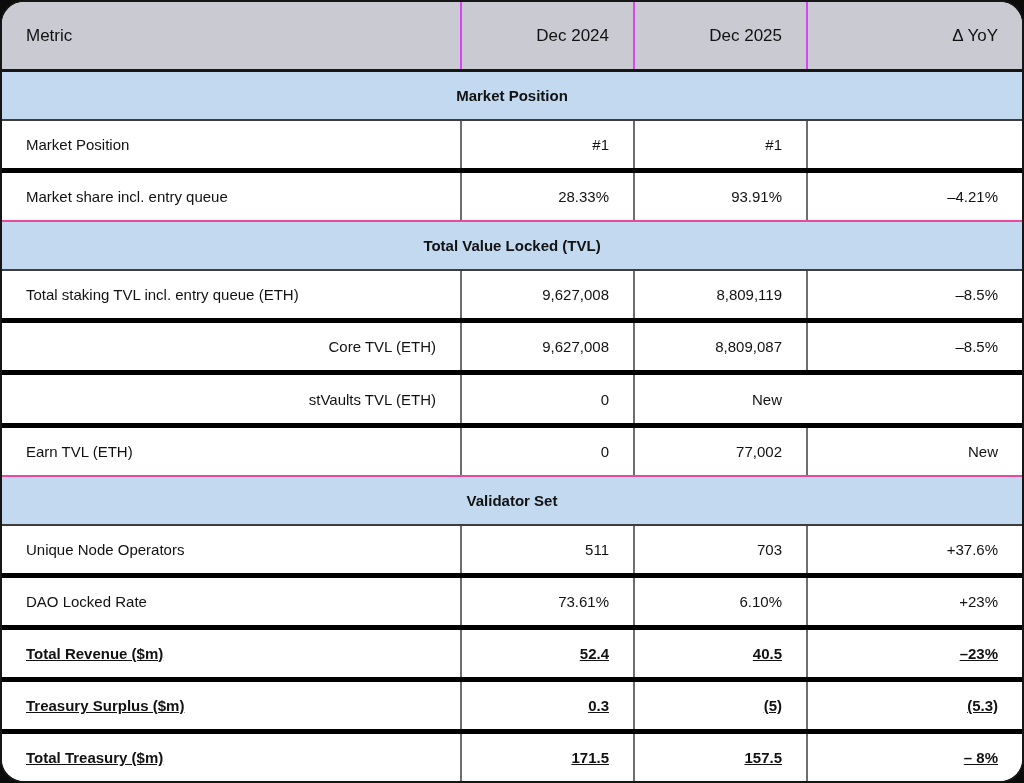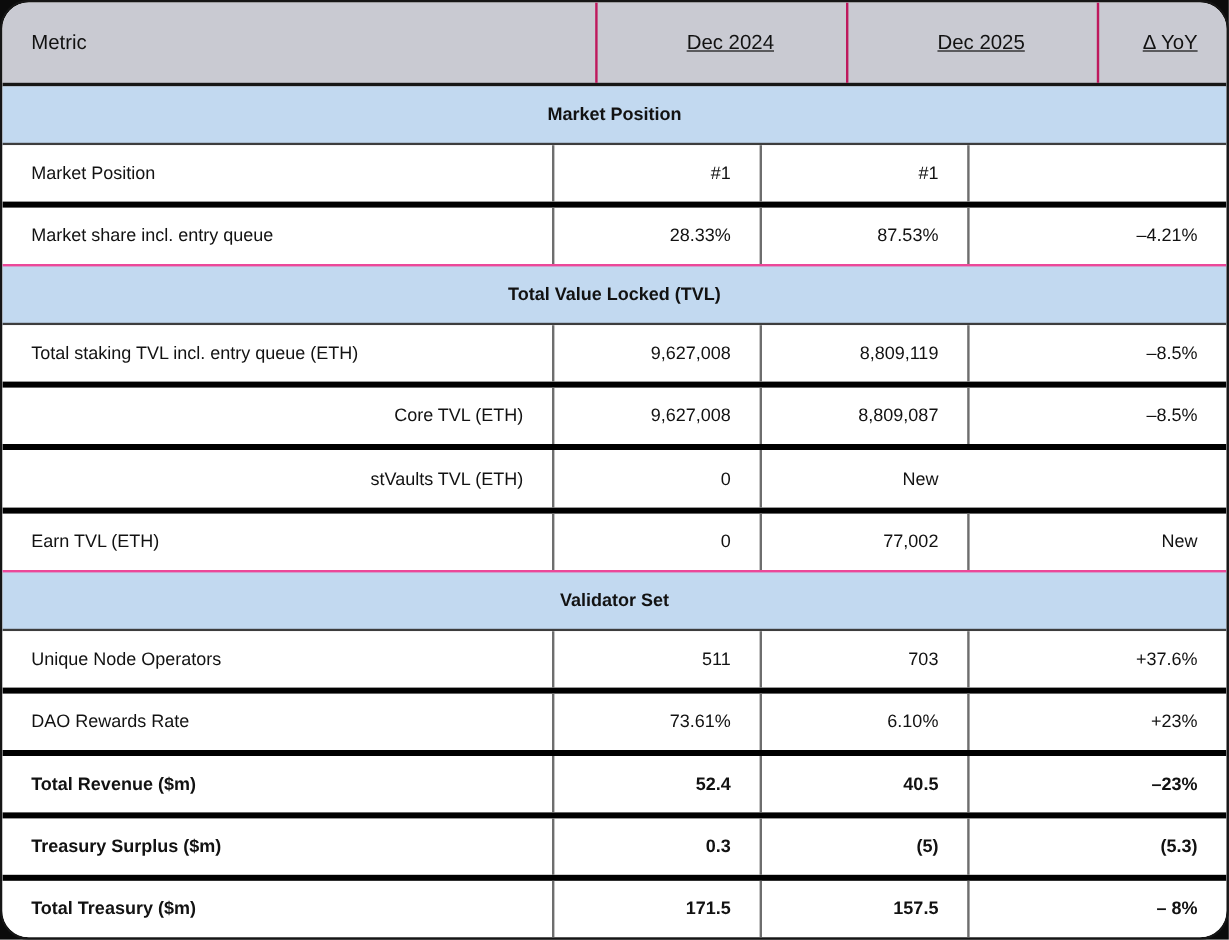--- a/index.html
+++ b/index.html
@@ -23,21 +23,20 @@
     display: grid;
     grid-template-columns: 458px 173px 173px 1fr;
     align-items: stretch;
   }
   .header-row {
     height: 70px;
     flex: 0 0 70px;
     background: #c9cad2;
     border-bottom: 3px solid #161616;
     font-size: 17px;
-    gap: 36px;
   }
   .section-row {
     flex: 1 1 0;
     background: #c2d9f0;
     border-top: 2px solid #ec4899;
     border-bottom: 2px solid #3d3d3d;
     display: flex;
     align-items: center;
     justify-content: center;
     font-weight: bold;
@@ -57,22 +56,22 @@
     overflow: hidden;
     white-space: nowrap;
   }
   .cell.metric { justify-content: flex-start; padding-left: 24px; padding-right: 18px; }
   .cell.metric.right-align { justify-content: flex-end; padding-right: 24px; }
   .cell.num {
     justify-content: flex-end;
     padding-right: 24px;
     border-left: 2px solid #6e6e6e;
   }
-  .header-row .cell.num { border-left: 2px solid #be185d; text-decoration: underline; }
-  .bold-row .cell { font-weight: bold; }
+  .header-row .cell.num { border-left: 2px solid #d946ef; }
+  .bold-row .cell { font-weight: bold; text-decoration: underline; }
 </style>
 </head>
 <body>
 
 <div class="table-card">
 
   <div class="grid-row header-row">
     <div class="cell metric">Metric</div>
     <div class="cell num">Dec 2024</div>
     <div class="cell num">Dec 2025</div>
@@ -84,21 +83,21 @@
   <div class="grid-row data-row">
     <div class="cell metric">Market Position</div>
     <div class="cell num">#1</div>
     <div class="cell num">#1</div>
     <div class="cell num"></div>
   </div>
 
   <div class="grid-row data-row">
     <div class="cell metric">Market share incl. entry queue</div>
     <div class="cell num">28.33%</div>
-    <div class="cell num">87.53%</div>
+    <div class="cell num">93.91%</div>
     <div class="cell num">–4.21%</div>
   </div>
 
   <div class="section-row">Total Value Locked (TVL)</div>
 
   <div class="grid-row data-row">
     <div class="cell metric">Total staking TVL incl. entry queue (ETH)</div>
     <div class="cell num">9,627,008</div>
     <div class="cell num">8,809,119</div>
     <div class="cell num">–8.5%</div>
@@ -127,21 +126,21 @@
   <div class="section-row">Validator Set</div>
 
   <div class="grid-row data-row">
     <div class="cell metric">Unique Node Operators</div>
     <div class="cell num">511</div>
     <div class="cell num">703</div>
     <div class="cell num">+37.6%</div>
   </div>
 
   <div class="grid-row data-row">
-    <div class="cell metric">DAO Rewards Rate</div>
+    <div class="cell metric">DAO Locked Rate</div>
     <div class="cell num">73.61%</div>
     <div class="cell num">6.10%</div>
     <div class="cell num">+23%</div>
   </div>
 
 
   <div class="grid-row data-row bold-row">
     <div class="cell metric">Total Revenue ($m)</div>
     <div class="cell num">52.4</div>
     <div class="cell num">40.5</div>

